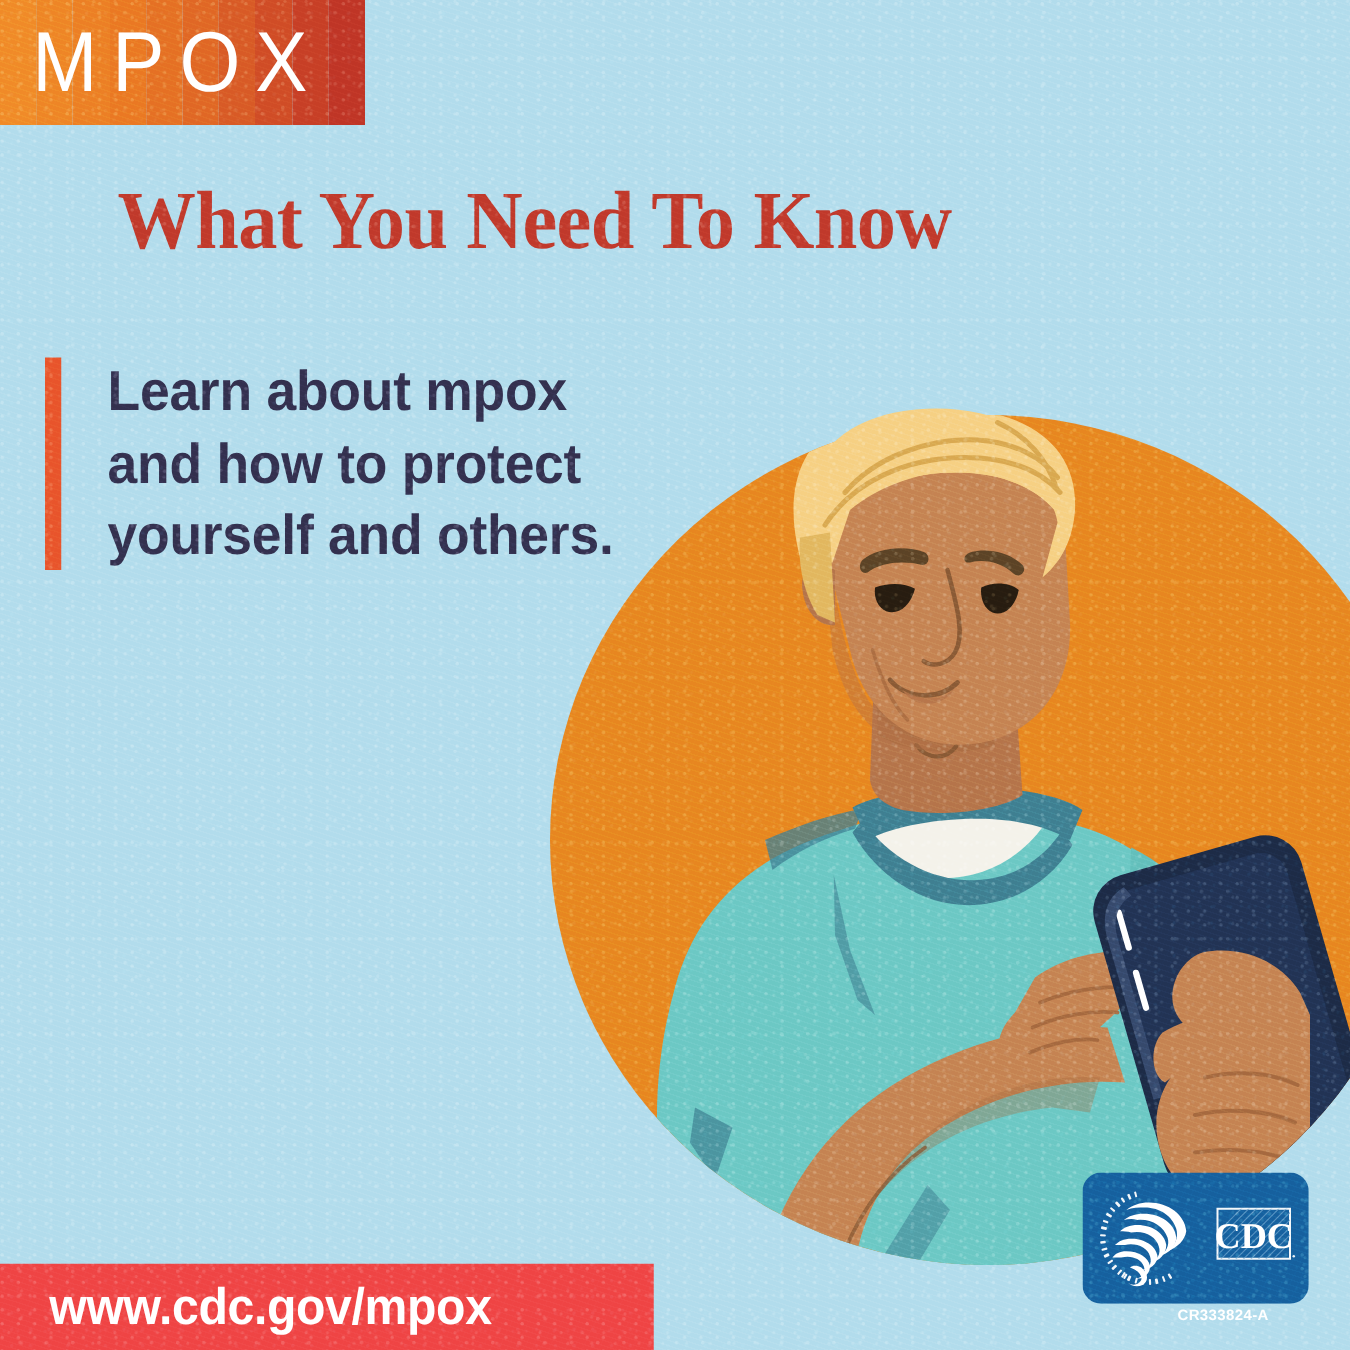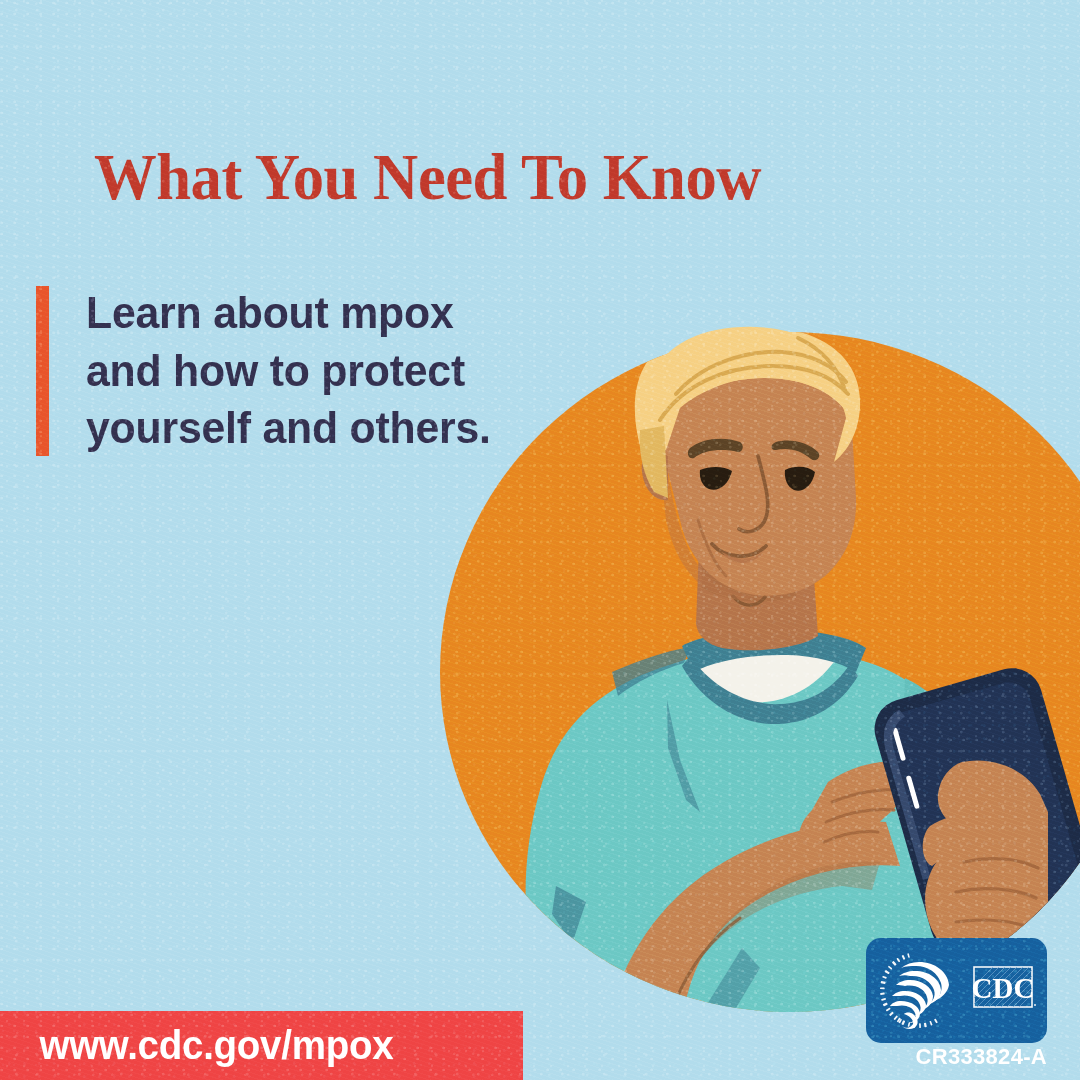--- a/index.html
+++ b/index.html
@@ -132,28 +132,28 @@
     line-height:1;
   }
 
   
   #cdc-logo {
     position:absolute; left:866px; top:938px;
     width:181px; height:105px;
     z-index:30;
   }
   #cdc-code {
-    position:absolute; left:866px; top:1046px;
+    position:absolute; left:834px; top:1046px;
     width:181px;
     z-index:31;
     text-align:right;
     color:#ffffff;
     font-family:"Liberation Sans", sans-serif;
     font-weight:700;
-    font-size:22px;
+    font-size:12px;
     letter-spacing:.3px;
     line-height:1;
   }
 </style>
 </head>
 <body>
 
 <div id="poster">
 
   <svg id="illustration" viewBox="0 0 1080 1080" aria-hidden="true">
@@ -329,20 +329,35 @@
     <path fill="#f6d083" d="M648 420 C 640 372, 668 340, 716 330
          C 768 320, 820 334, 844 366
          C 858 385, 860 404, 852 420
          C 838 394, 806 378, 766 378
          C 720 378, 680 394, 660 424 Z"></path>
     <path stroke="#d9a850" stroke-width="4" fill="none" stroke-linecap="round" d="M660 420 C 682 386, 724 366, 772 366 C 806 366, 832 376, 848 394"></path>
     <path stroke="#d9a850" stroke-width="4" fill="none" stroke-linecap="round" d="M676 394 C 700 366, 742 350, 782 352 C 812 354, 834 366, 846 382"></path>
     <path stroke="#d9a850" stroke-width="4" fill="none" stroke-linecap="round" d="M798 338 C 822 349, 838 368, 845 390"></path>
   </svg>
 
+  <div id="mpox-banner">
+    <div class="bands">
+      <i style="background:#f08a28"></i>
+      <i style="background:#ee8526"></i>
+      <i style="background:#ec7f25"></i>
+      <i style="background:#ea7823"></i>
+      <i style="background:#e57024"></i>
+      <i style="background:#e06725"></i>
+      <i style="background:#d85a26"></i>
+      <i style="background:#d04c26"></i>
+      <i style="background:#c73f26"></i>
+      <i style="background:#bf3526"></i>
+    </div>
+    <div class="label">MPOX</div>
+  </div>
 
   <h1 id="headline">What You Need To Know</h1>
 
   <div id="accent-bar"></div>
   <p id="subhead">Learn about mpox and how to protect yourself and others.</p>
 
   <div id="url-bar">
     <span class="url">www.cdc.gov/mpox</span>
   </div>
 

